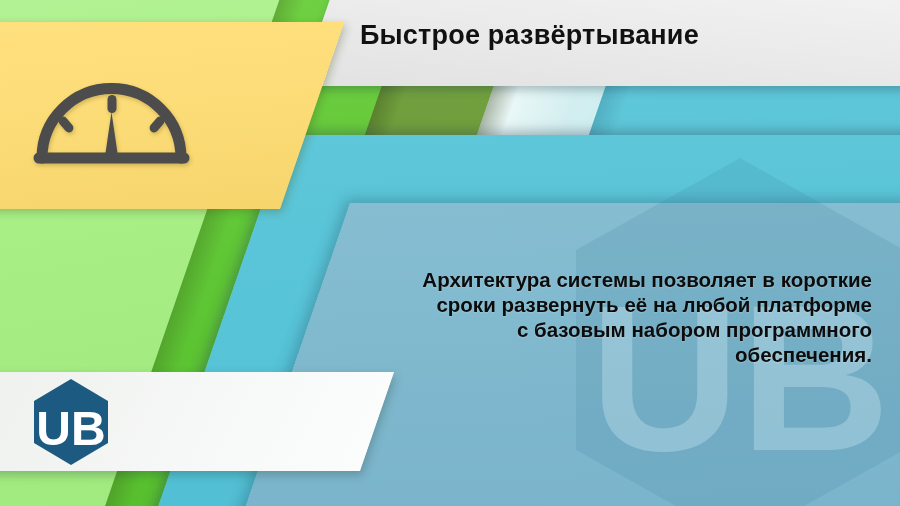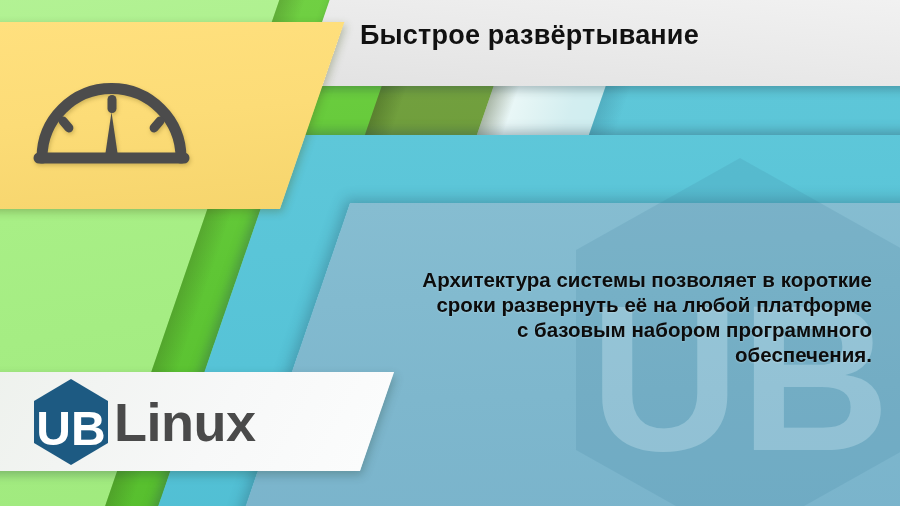--- a/index.html
+++ b/index.html
@@ -242,16 +242,15 @@
   <div class="body-text">Архитектура системы позволяет в короткие сроки развернуть её на любой платформе с базовым набором программного обеспечения.</div>
 
   <div class="logo-plaque"></div>
   <div class="logo-row">
     <div class="logo-hex">
       <svg viewBox="0 0 86 90" xmlns="http://www.w3.org/2000/svg">
         <polygon points="43,2 80,24 80,66 43,88 6,66 6,24" fill="#1d5a82"></polygon>
         <text x="43" y="68" text-anchor="middle" font-family="Liberation Sans, sans-serif" font-size="48" font-weight="bold" fill="#ffffff">UB</text>
       </svg>
     </div>
-    <div class="logo-word">Linux</div>
   </div>
 
 </div>
 
 </body></html>

